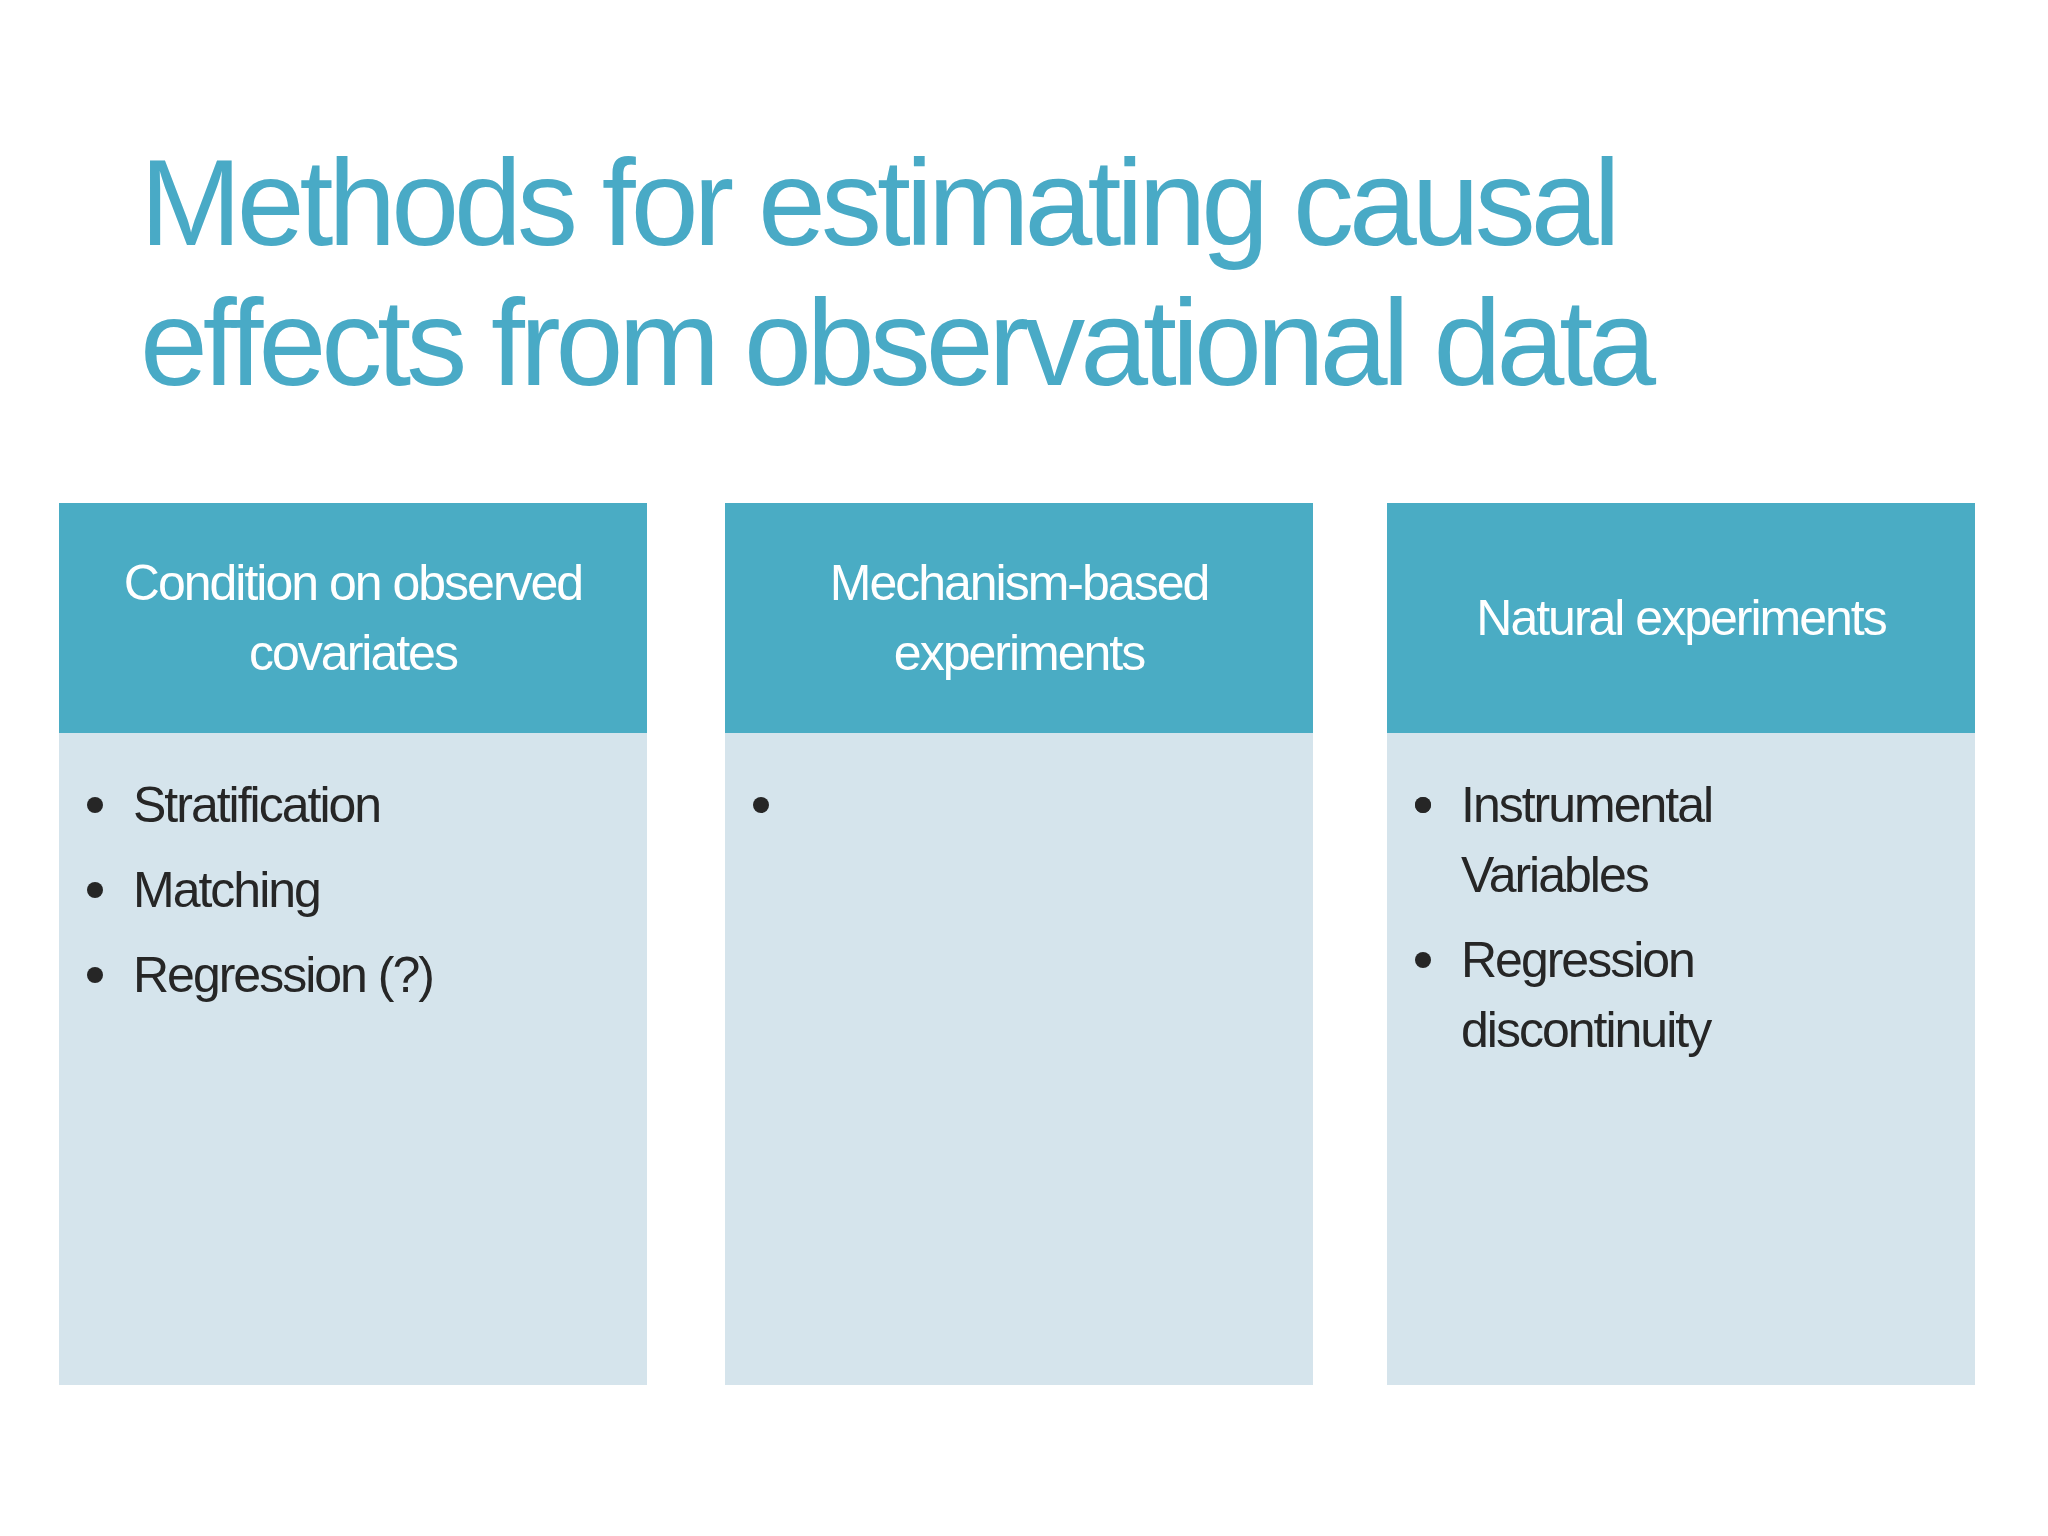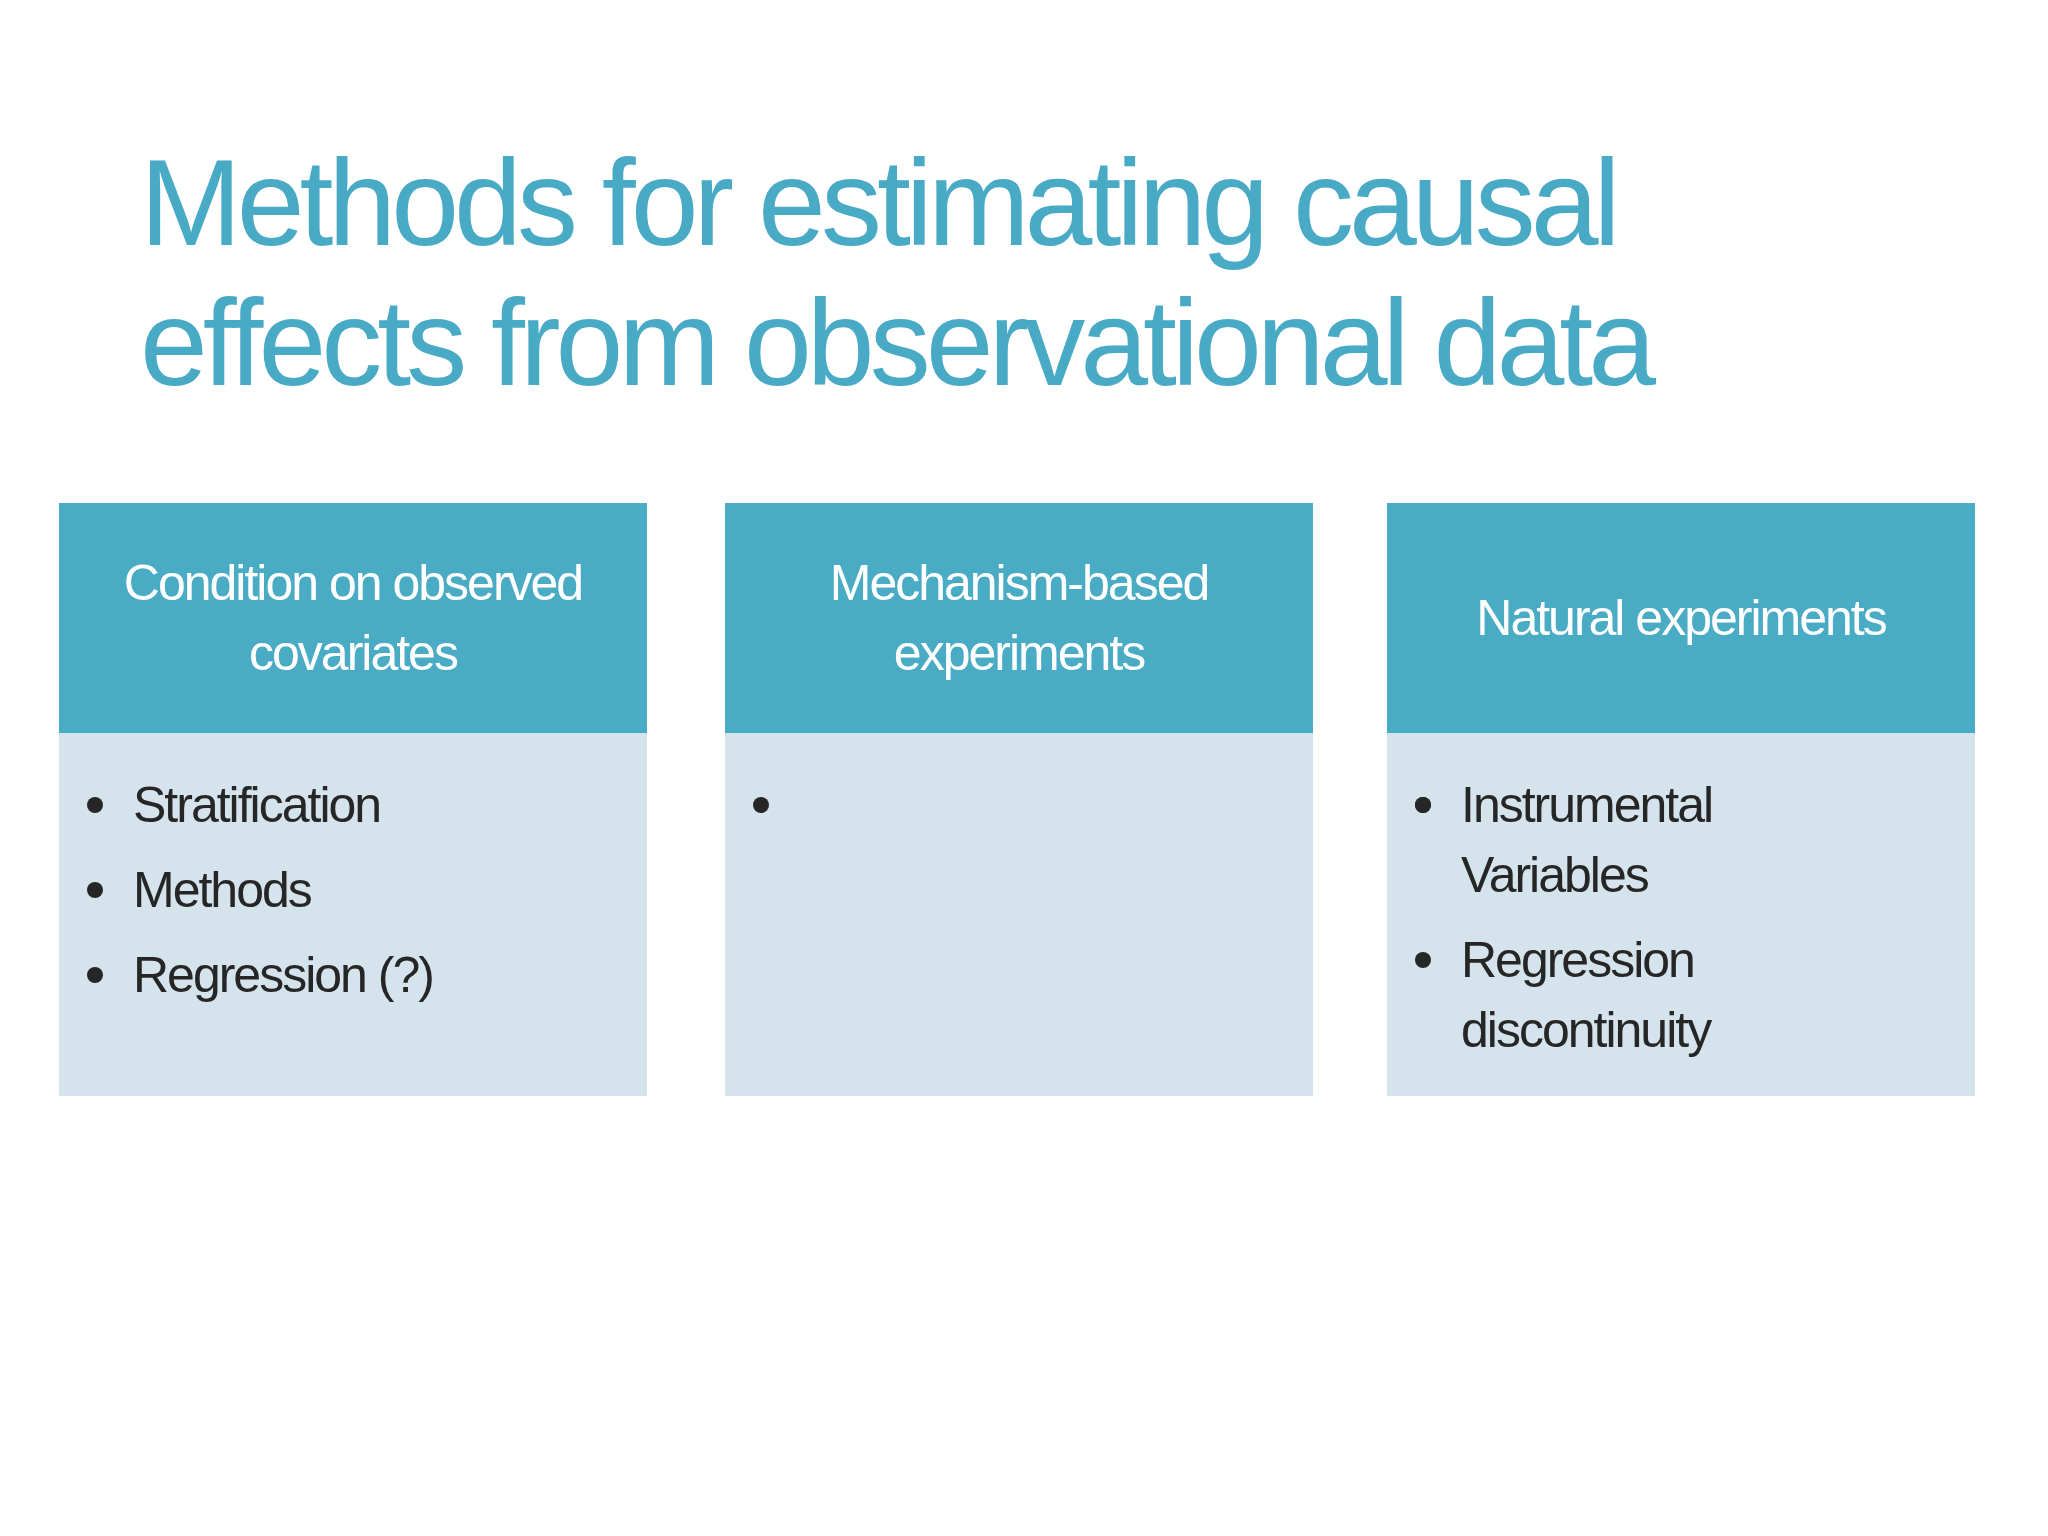--- a/index.html
+++ b/index.html
@@ -7,21 +7,21 @@
     --header-bg: #4aacc4;
     --header-text: #ffffff;
     --body-bg: #d5e4ec;
     --body-text: #262626;
     --slide-bg: #ffffff;
   }
   html, body { margin: 0; padding: 0; }
   .slide {
     position: relative;
     width: 2048px;
-    height: 1096px;
+    height: 1536px;
     background: var(--slide-bg);
     overflow: hidden;
     font-family: "Liberation Sans", sans-serif;
     border-radius: 7px;
   }
   .title {
     position: absolute;
     left: 140px;
     top: 133px;
     width: 1840px;
@@ -105,21 +105,21 @@
       <div class="col-header-text">Condition on observed covariates</div>
     </div>
     <div class="col-body">
       <ul class="bullet-list">
         <li>
           <span class="dot"></span>
           <span>Stratification</span>
         </li>
         <li>
           <span class="dot"></span>
-          <span>Methods</span>
+          <span>Matching</span>
         </li>
         <li>
           <span class="dot"></span>
           <span>Regression (?)</span>
         </li>
       </ul>
     </div>
   </div>
 
   <div class="column col-2">

